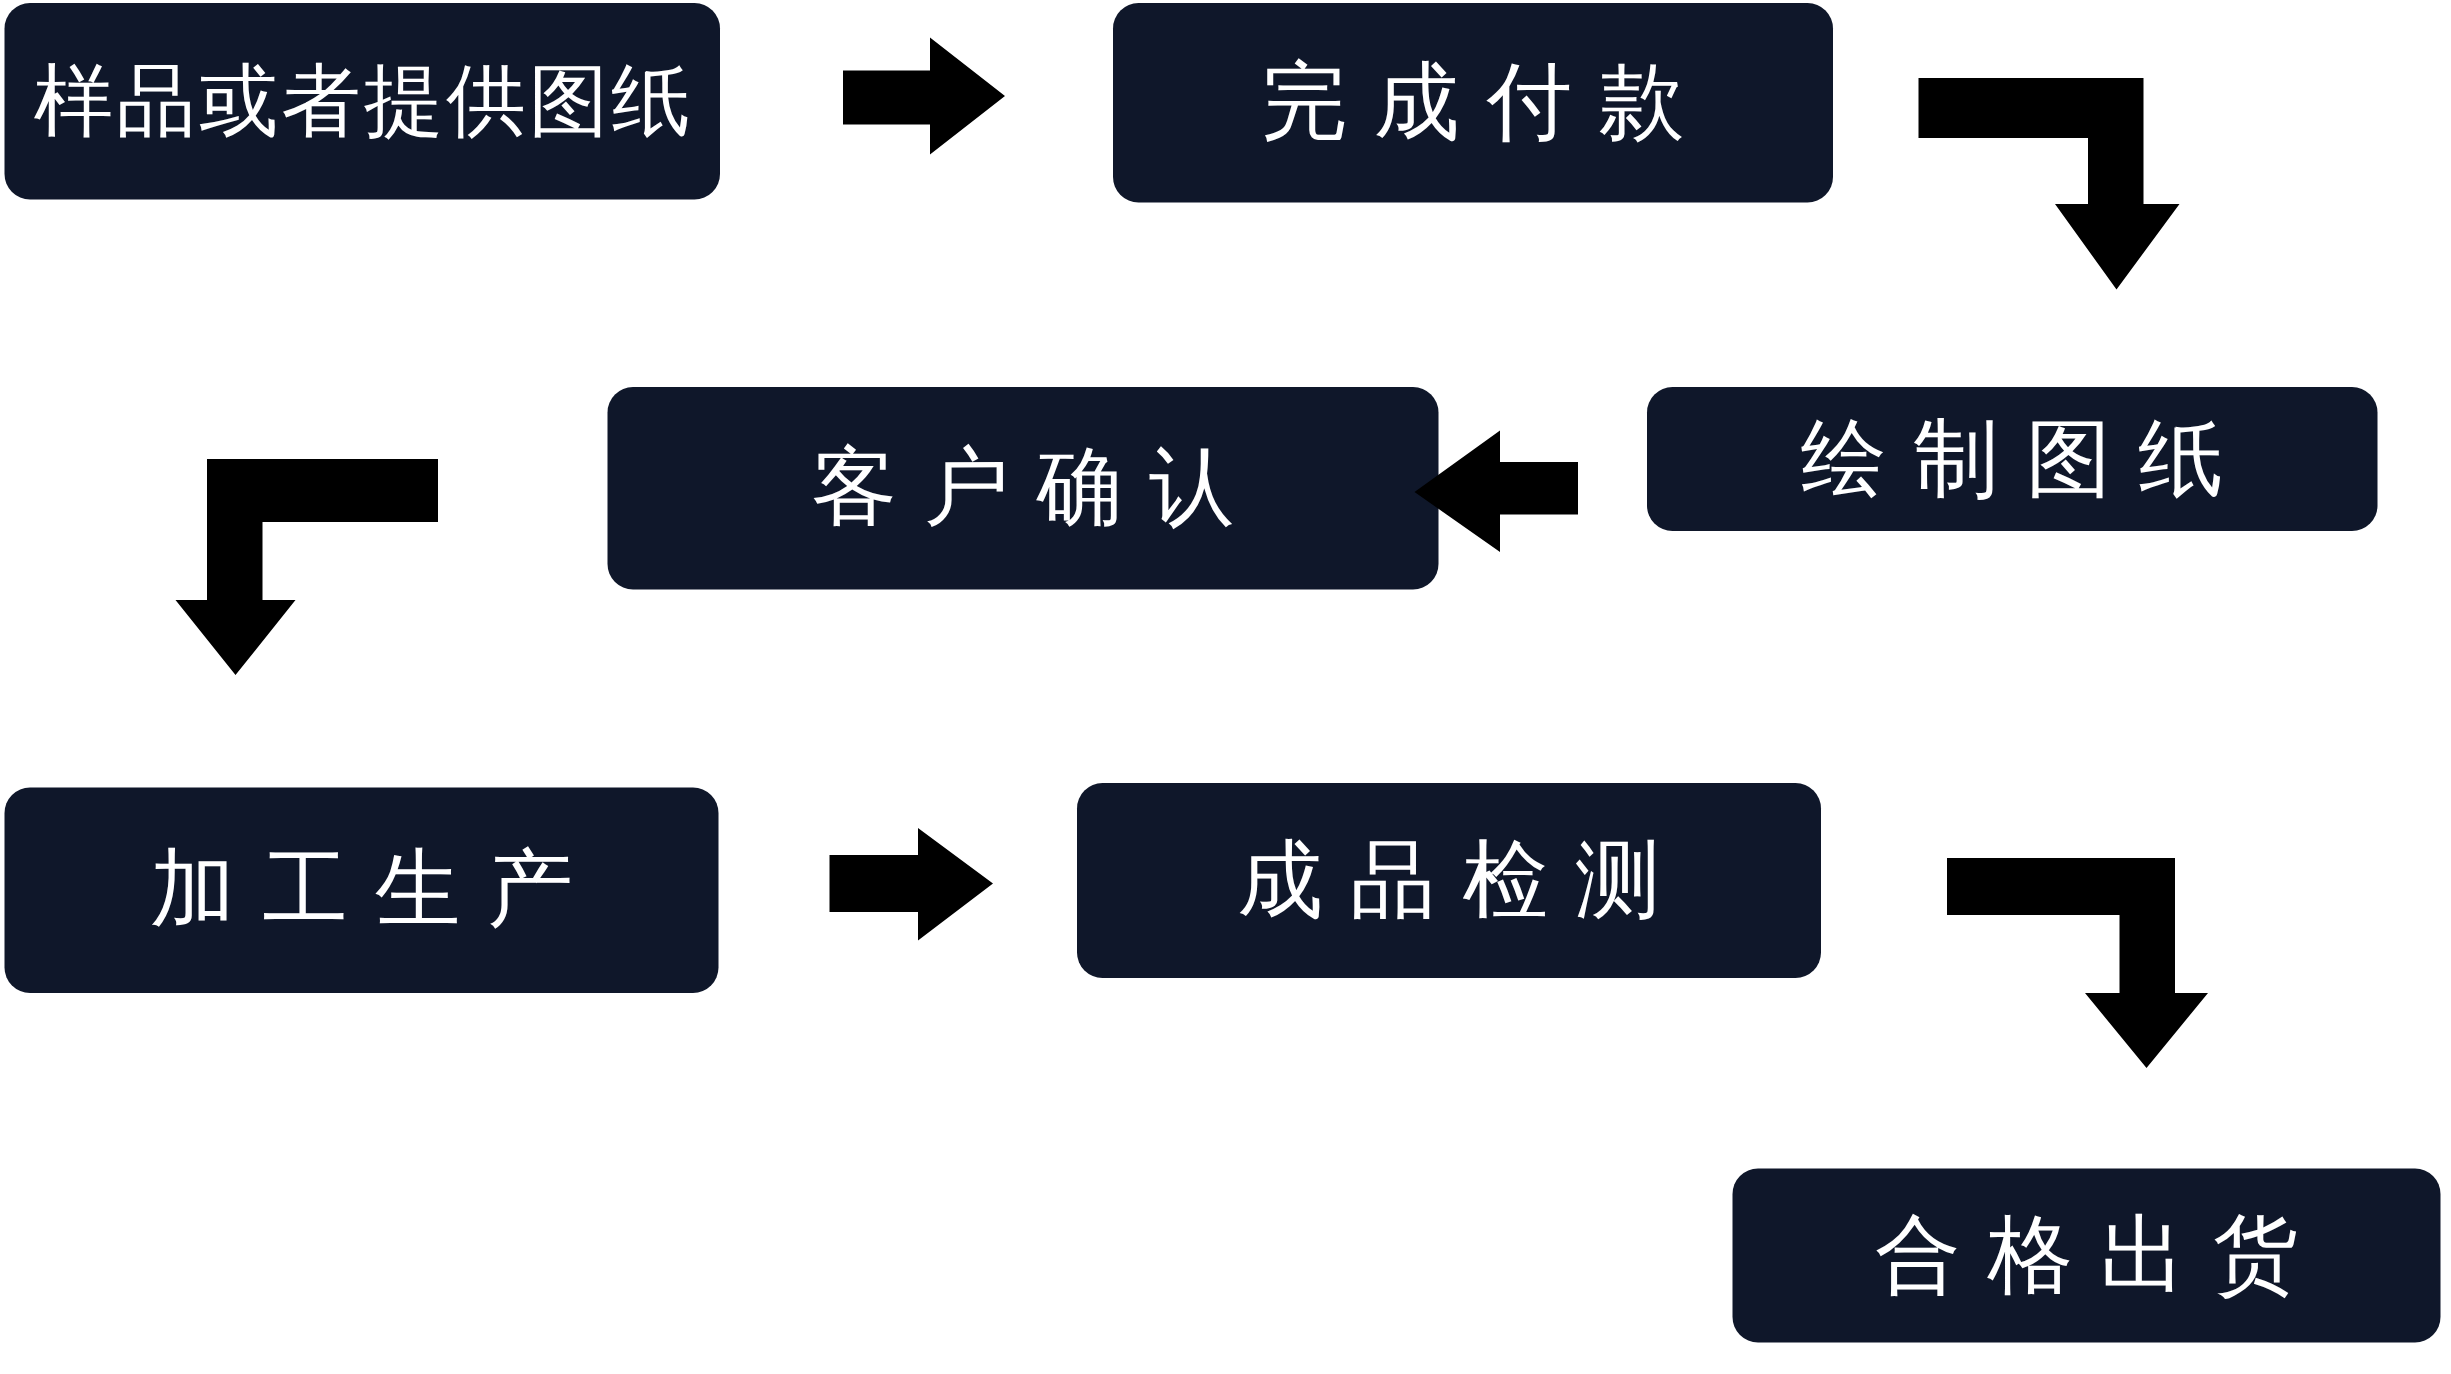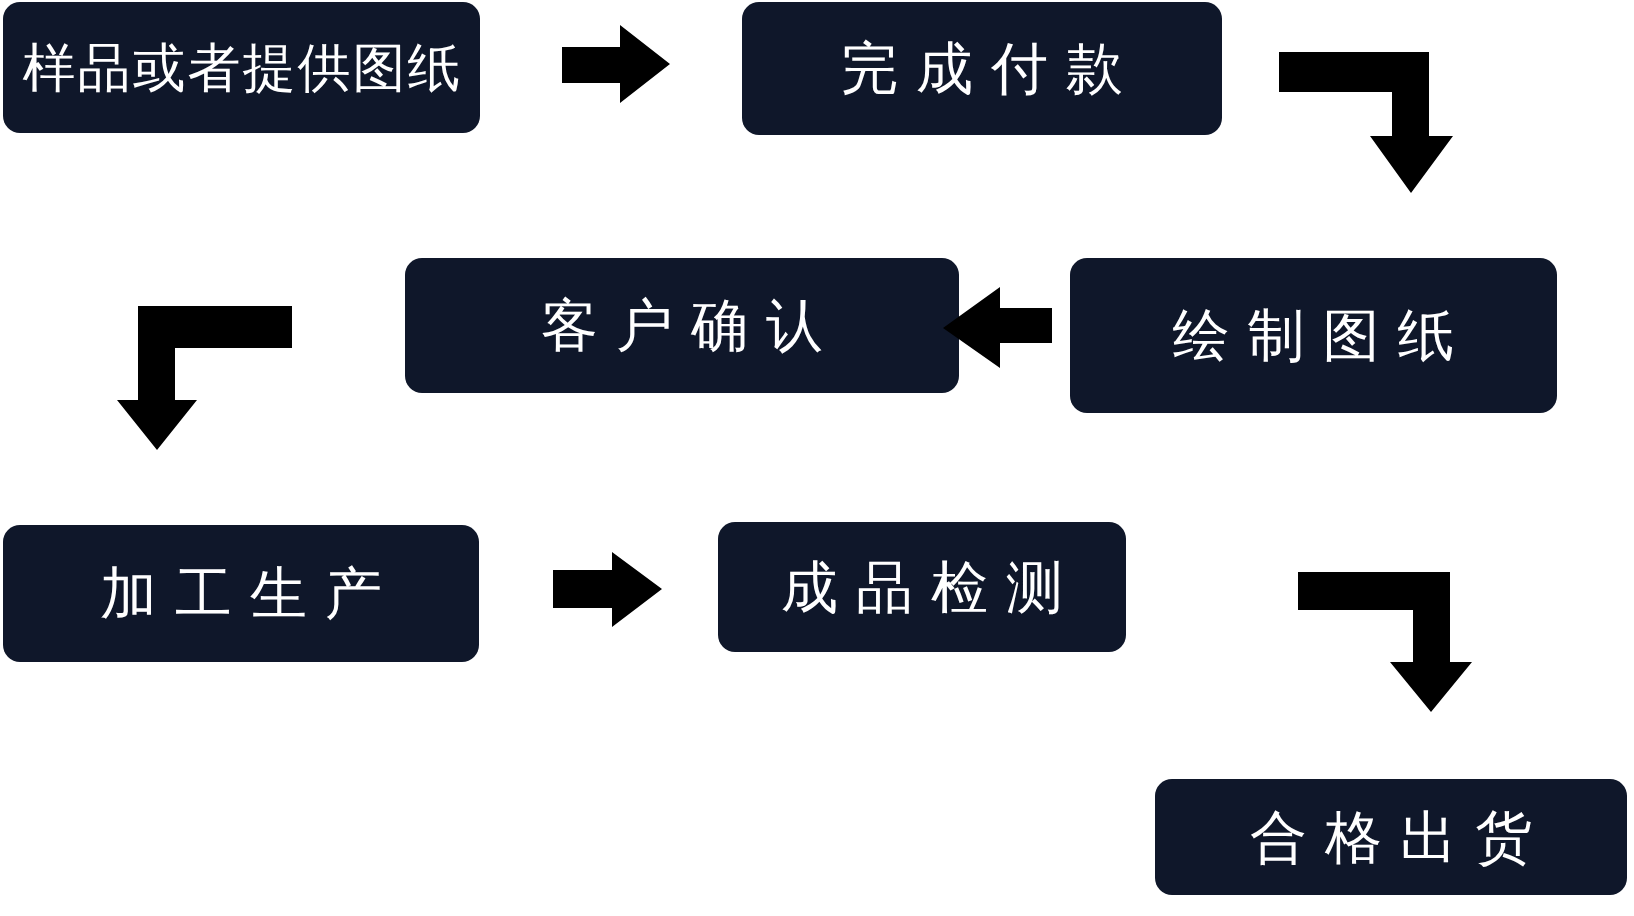--- a/index.html
+++ b/index.html
@@ -34,24 +34,24 @@
     line-height: 1;
   }
   .node.tight .lbl {
     font-size: 53px;
     letter-spacing: 2px;
     margin-right: -2px;
   }
   
   .n1 { left: 3px;    top: 2px;   width: 477px; height: 131px; }
   .n2 { left: 742px;  top: 2px;   width: 480px; height: 133px; }
-  .n3 { left: 1070px; top: 258px; width: 487px; height: 155px; }
+  .n3 { left: 1098px; top: 258px; width: 487px; height: 96px; }
   .n4 { left: 405px;  top: 258px; width: 554px; height: 135px; }
   .n5 { left: 3px;    top: 525px; width: 476px; height: 137px; }
-  .n6 { left: 718px;  top: 522px; width: 408px; height: 130px; }
+  .n6 { left: 718px;  top: 522px; width: 496px; height: 130px; }
   .n7 { left: 1155px; top: 779px; width: 472px; height: 116px; }
   .arrow-layer {
     position: absolute;
     left: 0;
     top: 0;
     width: 1634px;
     height: 916px;
     pointer-events: none;
   }
 </style>

